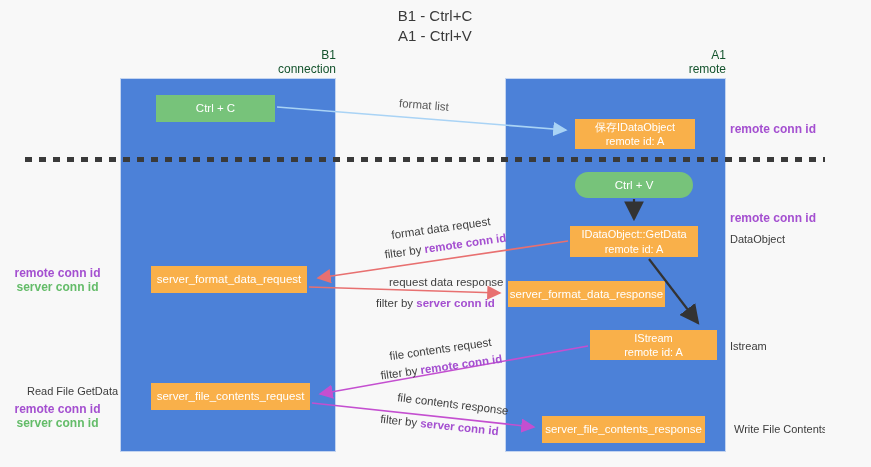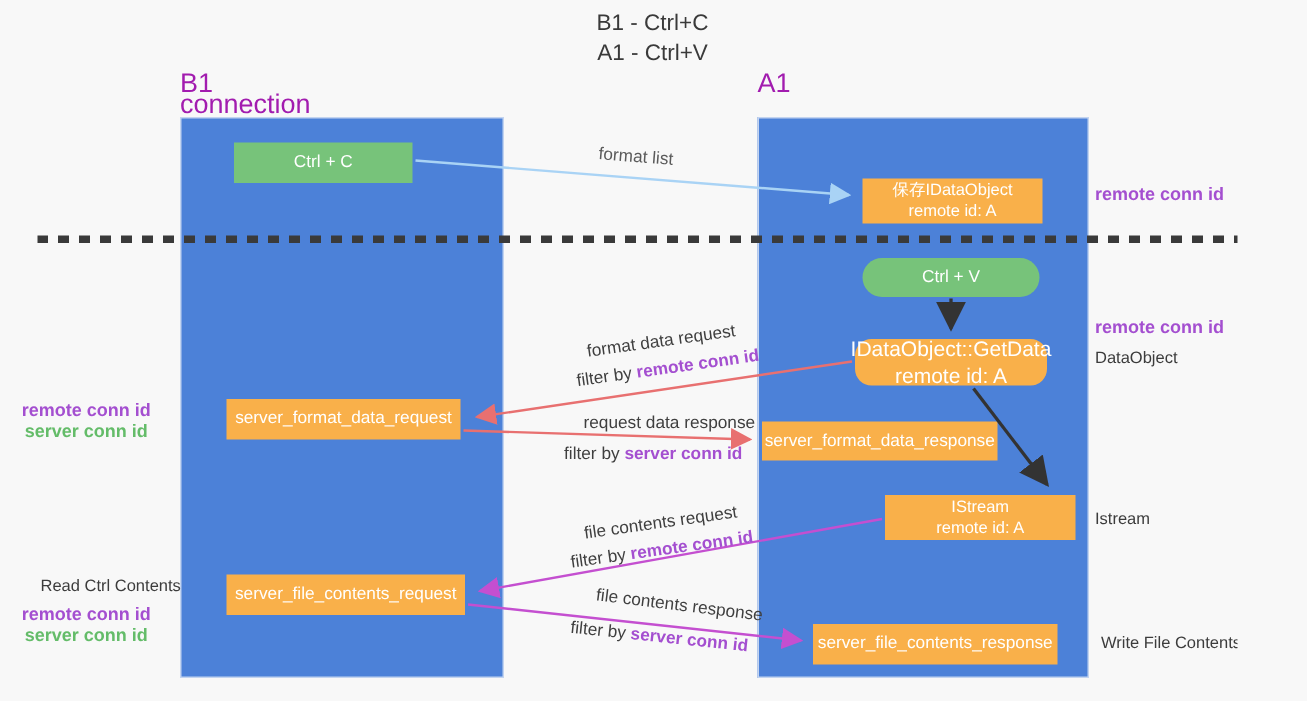--- a/index.html
+++ b/index.html
@@ -7,21 +7,21 @@
     position:relative; width:825px; height:467px; overflow:hidden;
     background:#f8f8f8;
     font-family:Liberation Sans, sans-serif;
     color:#3c3c3c;
   }
   .abs { position:absolute; }
   .title {
     left:340px; top:6px; width:190px; text-align:center;
     font-size:15px; line-height:20px; color:#3a3a3a;
   }
-  .col-header { text-align:left; font-size:18px; line-height:14px; color:#a21caf; }
+  .col-header { text-align:right; font-size:12px; line-height:14px; color:#14532d; }
   .col {
     top:78px; height:374px; background:#4c81d8;
     border:1px solid #c3d4f0; box-sizing:border-box; z-index:1;
   }
   .col-left  { left:120px; width:216px; }
   .col-right { left:505px; width:221px; }
   .divider {
     left:25px; top:157px; width:820px; height:5px; z-index:6;
     background:repeating-linear-gradient(90deg,#3a3a3a 0 7px,rgba(0,0,0,0) 7px 14px);
   }
@@ -52,20 +52,21 @@
     <div>B1 - Ctrl+C</div>
     <div>A1 - Ctrl+V</div>
   </div>
 
   <div class="abs col-header" style="left:120px; top:48px; width:216px;">
     <div>B1</div>
     <div>connection</div>
   </div>
   <div class="abs col-header" style="left:505px; top:48px; width:221px;">
     <div>A1</div>
+    <div>remote</div>
   </div>
 
   <div class="abs col col-left"></div>
   <div class="abs col col-right"></div>
 
   <div class="abs divider"></div>
 
   <svg class="abs arrows" width="871" height="467" viewBox="0 0 871 467">
     <defs>
       <marker id="ah-blue" markerWidth="9" markerHeight="9" refX="8" refY="4.5" orient="auto">
@@ -96,21 +97,21 @@
 
   <div class="abs box orange" style="left:575px; top:119px; width:120px; height:30px; font-size:11px;align-items:center;">
     <span>保存IDataObject</span>
     <span>remote id: A</span>
   </div>
 
   <div class="abs box green" style="left:575px; top:172px; width:118px; height:26px;border-radius:13px;">
     <span>Ctrl + V</span>
   </div>
 
-  <div class="abs box orange" style="left:570px; top:226px; width:128px; height:31px; font-size:14px;border-radius:11px;">
+  <div class="abs box orange" style="left:570px; top:226px; width:128px; height:31px; font-size:11px;">
     <span>IDataObject::GetData</span>
     <span>remote id: A</span>
   </div>
 
   <div class="abs box orange" style="left:151px; top:266px; width:156px; height:27px;">
     <span>server_format_data_request</span>
   </div>
 
   <div class="abs box orange" style="left:508px; top:281px; width:157px; height:26px;text-align:center;">
     <span>server_format_data_response</span>
@@ -159,19 +160,19 @@
   <div class="abs side-strong purple" style="left:730px; top:211px;">remote conn id</div>
   <div class="abs side" style="left:730px; top:233px;">DataObject</div>
   <div class="abs side" style="left:730px; top:340px;">Istream</div>
   <div class="abs side" style="left:734px; top:423px;">Write File Contents</div>
 
   <div class="abs" style="left:0px; top:266px; width:115px; text-align:center;">
     <div class="side-strong purple" style="position:static;">remote conn id</div>
     <div class="side-strong greentx" style="position:static;">server conn id</div>
   </div>
 
-  <div class="abs side" style="left:27px; top:385px;">Read Ctrl Contents</div>
+  <div class="abs side" style="left:27px; top:385px;">Read File GetData</div>
   <div class="abs" style="left:0px; top:402px; width:115px; text-align:center;">
     <div class="side-strong purple" style="position:static;">remote conn id</div>
     <div class="side-strong greentx" style="position:static;">server conn id</div>
   </div>
 
 </div>
 
 </body></html>

